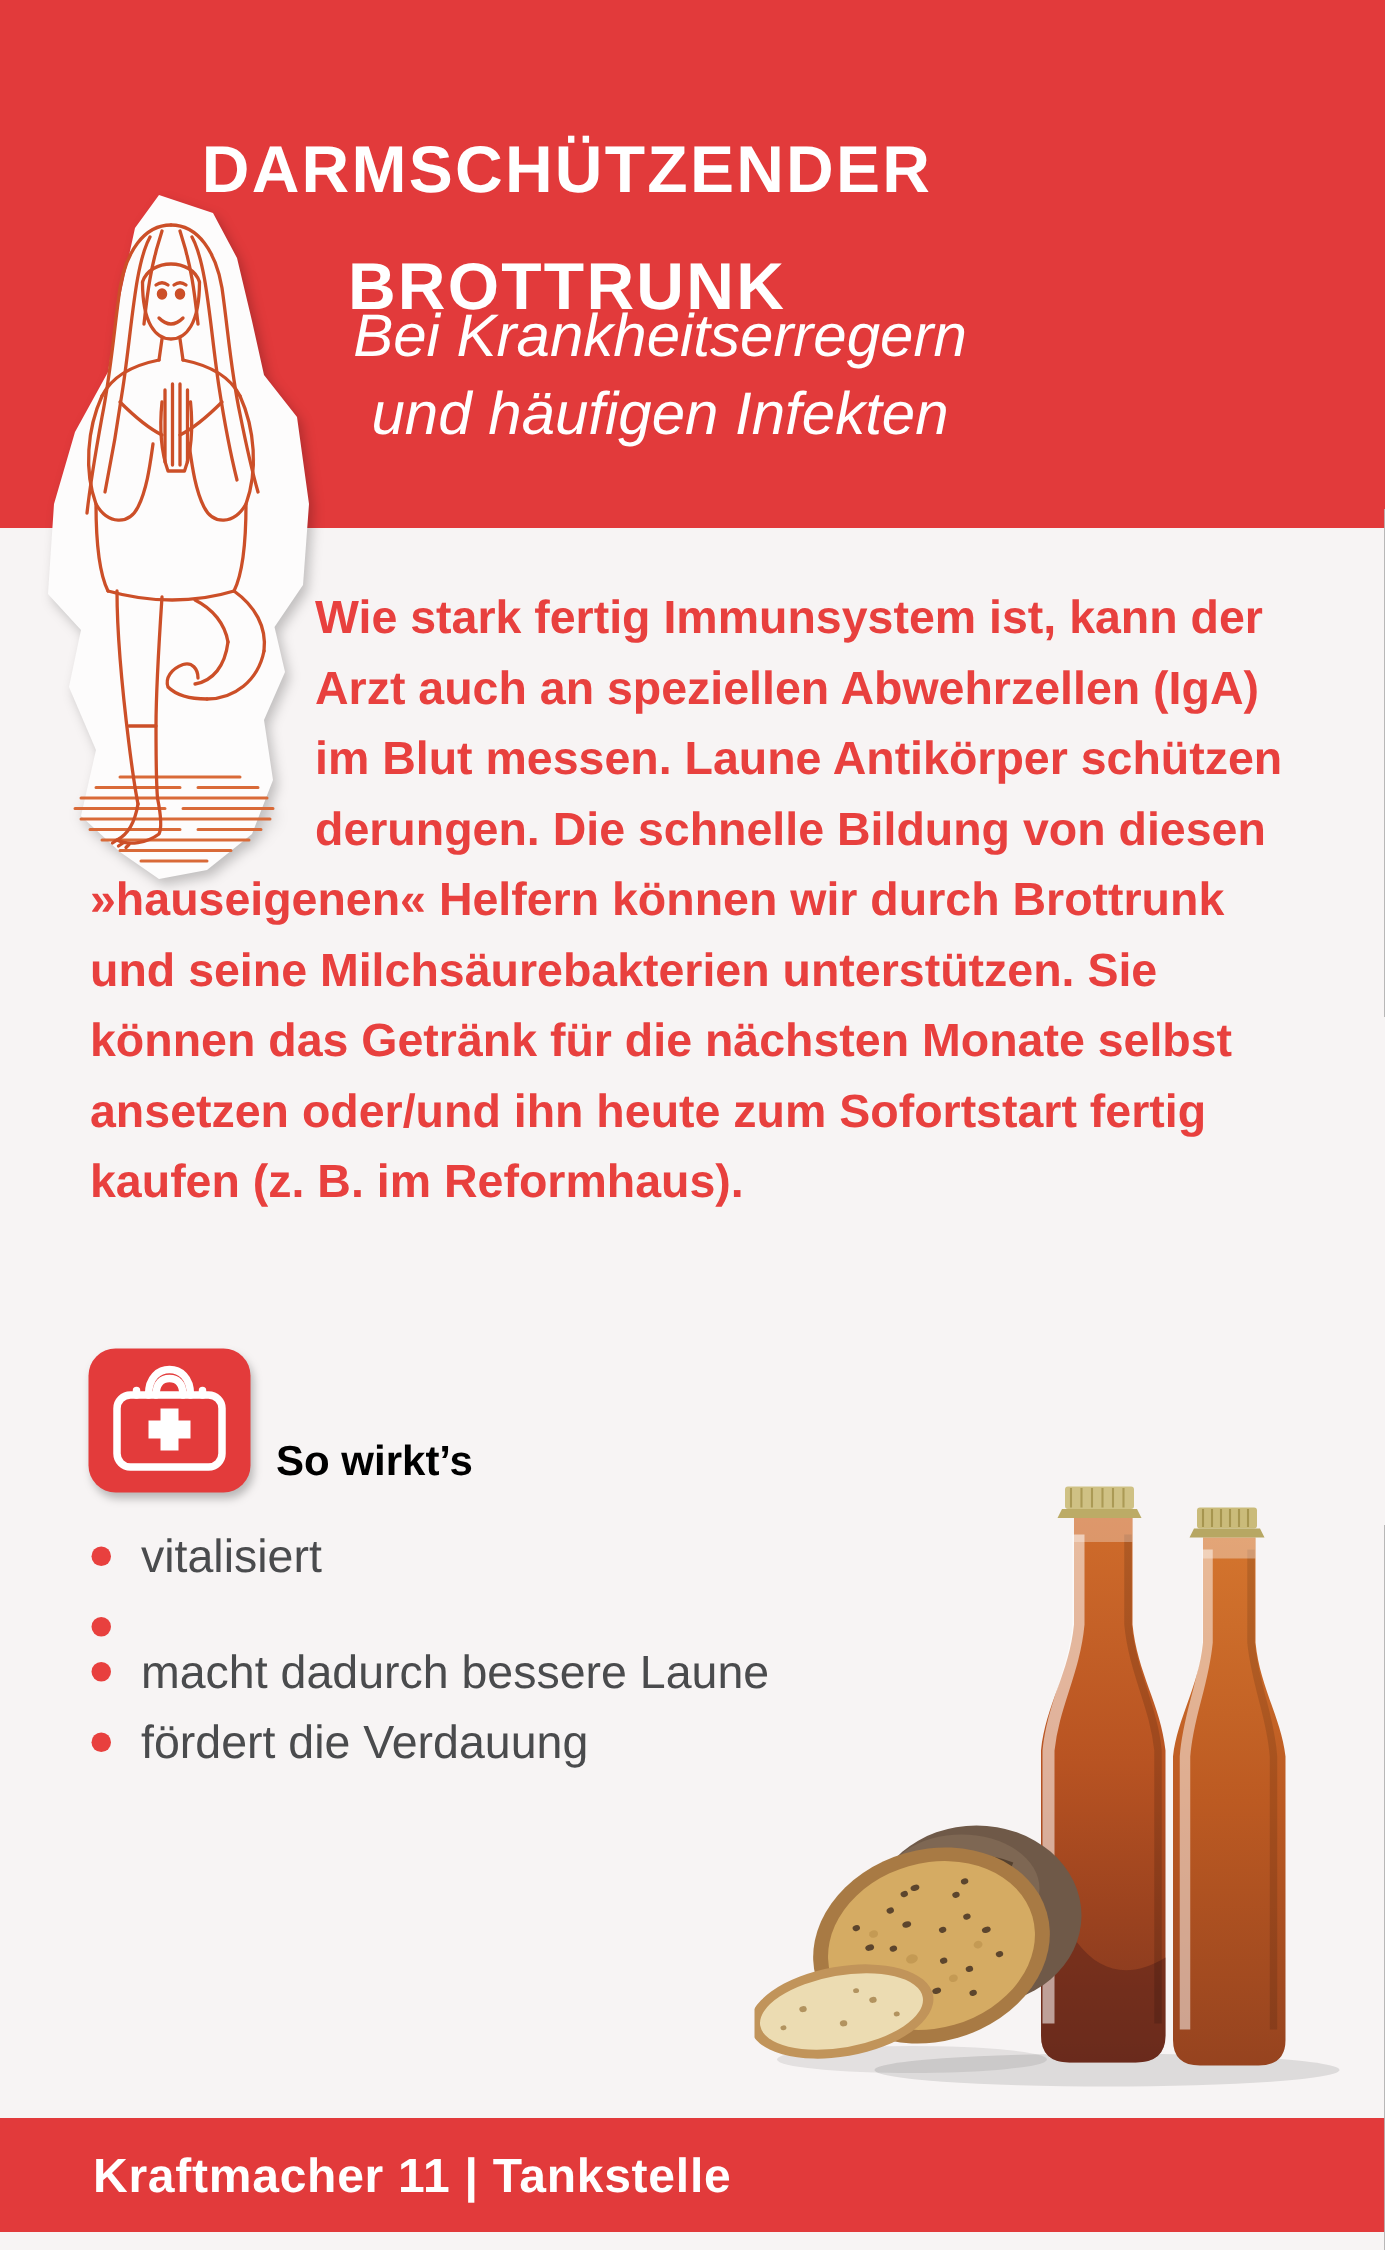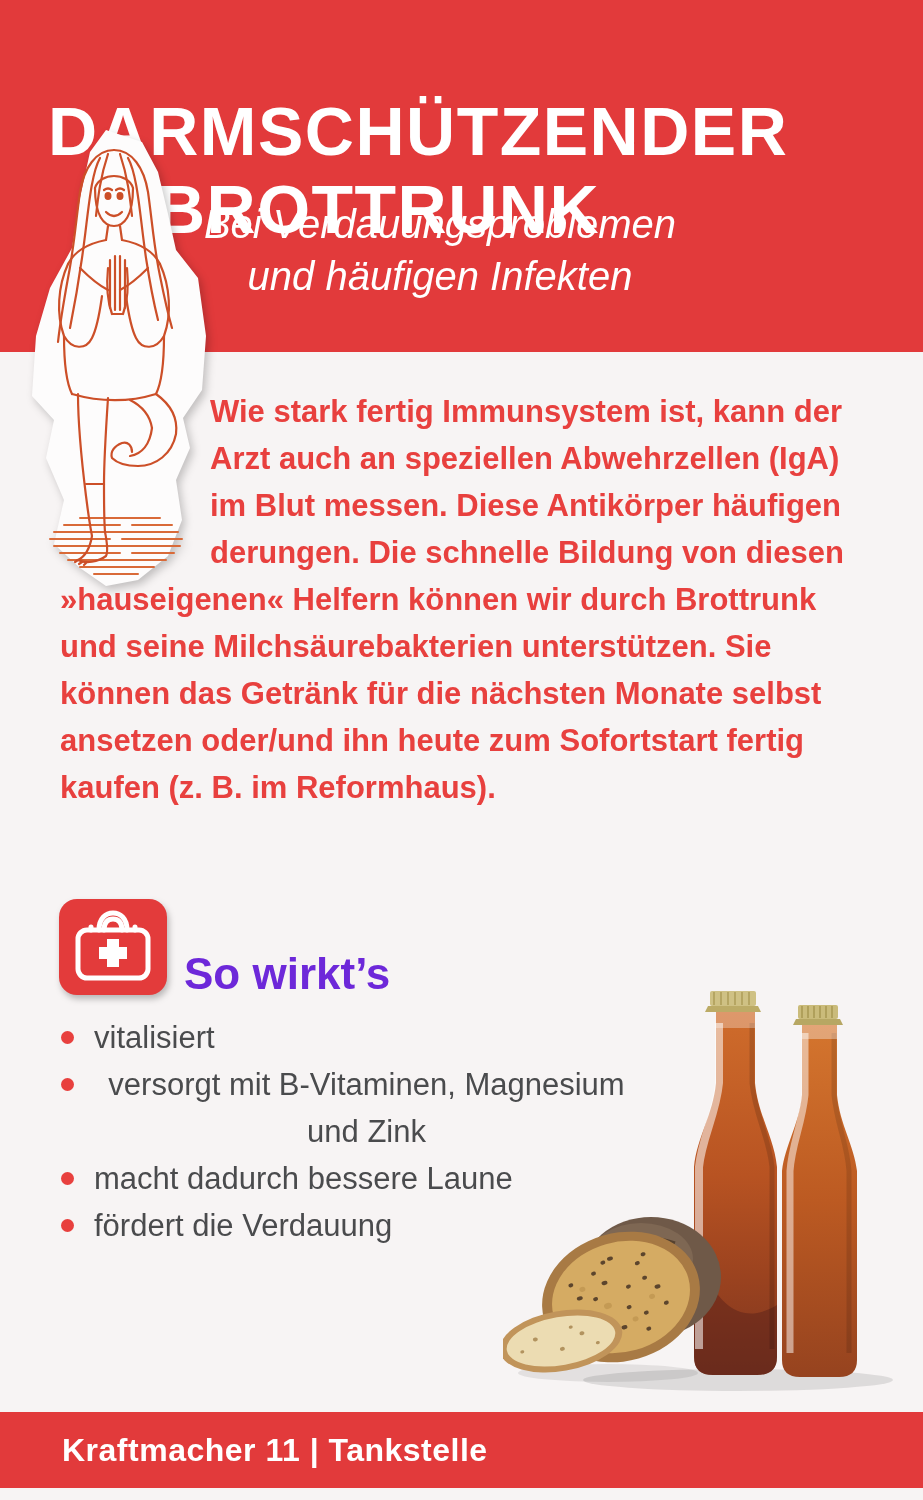--- a/index.html
+++ b/index.html
@@ -5,42 +5,42 @@
   html,body{margin:0;padding:0;background:#888;}
   .card{
     position:relative;width:923px;height:1500px;margin:0 auto;
     background:#f7f4f4;overflow:hidden;
     font-family:"Liberation Sans",sans-serif;
   }
   
   .header{position:absolute;left:0;top:0;width:100%;height:352px;background:#e23a3b;}
   .title{
     position:absolute;left:48px;top:46px;width:660px;text-align:center;
-    color:#ffffff;font-weight:bold;font-size:68px;line-height:78px;letter-spacing:1.5px;
+    color:#ffffff;font-weight:bold;font-size:44px;line-height:78px;letter-spacing:1.5px;
   }
   .subtitle{
     position:absolute;left:120px;top:198px;width:640px;text-align:center;
     color:#ffffff;font-style:italic;font-size:40px;line-height:52px;font-weight:normal;
   }
   
   .illustration{position:absolute;left:20px;top:128px;width:190px;height:460px;}
   .illustration svg{filter:drop-shadow(3px 4px 4px rgba(0,0,0,.22));}
   
   .paragraph{
     position:absolute;left:60px;top:388px;width:815px;
     color:#e8403e;font-weight:bold;font-size:31px;line-height:47px;
   }
   .paragraph .line{white-space:nowrap;}
   .paragraph .indent{margin-left:150px;}
   
   .firstaid{position:absolute;left:58px;top:898px;width:110px;height:100px;}
   .firstaid svg{filter:drop-shadow(2px 4px 3px rgba(0,0,0,.25));}
   .effects-heading{
     position:absolute;left:184px;top:950px;
-    color:#6d28d9;font-weight:bold;font-size:44px;line-height:48px;margin:0;text-align:right;
+    color:#000000;font-weight:bold;font-size:28px;line-height:48px;margin:0;text-align:right;
   }
   .bullets{position:absolute;left:61px;top:1014px;width:620px;margin:0;padding:0;list-style:none;}
   .bullets li{display:flex;align-items:flex-start;font-size:31px;line-height:47px;color:#4a4b4d;}
   .bullets .dot{flex:none;width:13px;height:13px;border-radius:50%;background:#e8403e;margin:17px 20px 0 0;}
   .bullets .btxt{max-width:545px;text-align:center;}
   
   .photo{position:absolute;left:503px;top:975px;width:420px;height:420px;}
   
   .footer{
     position:absolute;left:0;top:1412px;width:100%;height:76px;background:#e23a3b;
@@ -52,21 +52,21 @@
 <body>
 
 <div class="card">
 
   <header class="header">
     <h1 class="title">
       <div>DARMSCHÜTZENDER</div>
       <div>BROTTRUNK</div>
     </h1>
     <div class="subtitle">
-      <div>Bei Verdauungsproblemen</div>
+      <div>Bei Krankheitserregern</div>
       <div>und häufigen Infekten</div>
     </div>
   </header>
 
   <div class="illustration">
     <svg width="190" height="460" viewBox="0 0 190 460">
 
       <path fill="#fdfcfc" d="M86,2 L122,14 L138,44 L148,86 L156,122 L178,150 L186,208 L182,262 L163,290 L170,320 L156,352 L162,392 L148,428 L118,452 L86,458 L60,440 L34,416 L44,372 L26,330 L34,292 L12,268 L16,208 L30,160 L52,120 L60,70 L70,24 Z"></path>
       <g stroke="#d96a38" stroke-width="2" stroke-linecap="round" fill="none">
 
@@ -111,21 +111,21 @@
         <path d="M110,272 C122,278 130,288 132,300"></path>
         <path d="M132,300 C130,316 122,326 110,328"></path>
         <path d="M118,338 C108,338 98,336 92,330 C90,324 94,318 102,315 C108,313 112,318 112,324"></path>
       </g>
     </svg>
   </div>
 
   <div class="paragraph">
     <div class="line indent">Wie stark fertig Immunsystem ist, kann der</div>
     <div class="line indent">Arzt auch an speziellen Abwehrzellen (IgA)</div>
-    <div class="line indent">im Blut messen. Diese Antikörper häufigen</div>
+    <div class="line indent">im Blut messen. Laune Antikörper schützen</div>
     <div class="line indent">derungen. Die schnelle Bildung von diesen</div>
     <div class="line">»hauseigenen« Helfern können wir durch Brottrunk</div>
     <div class="line">und seine Milchsäurebakterien unterstützen. Sie</div>
     <div class="line">können das Getränk für die nächsten Monate selbst</div>
     <div class="line">ansetzen oder/und ihn heute zum Sofortstart fertig</div>
     <div class="line">kaufen (z. B. im Reformhaus).</div>
   </div>
 
   <div class="firstaid">
     <svg width="110" height="100" viewBox="0 0 110 100">
@@ -141,21 +141,20 @@
   </div>
   <h2 class="effects-heading">So wirkt’s</h2>
 
   <ul class="bullets">
     <li>
       <span class="dot"></span>
       <span class="btxt">vitalisiert</span>
     </li>
     <li>
       <span class="dot"></span>
-      <span class="btxt">versorgt mit B-Vitaminen, Magnesium und Zink</span>
     </li>
     <li>
       <span class="dot"></span>
       <span class="btxt">macht dadurch bessere Laune</span>
     </li>
     <li>
       <span class="dot"></span>
       <span class="btxt">fördert die Verdauung</span>
     </li>
   </ul>

